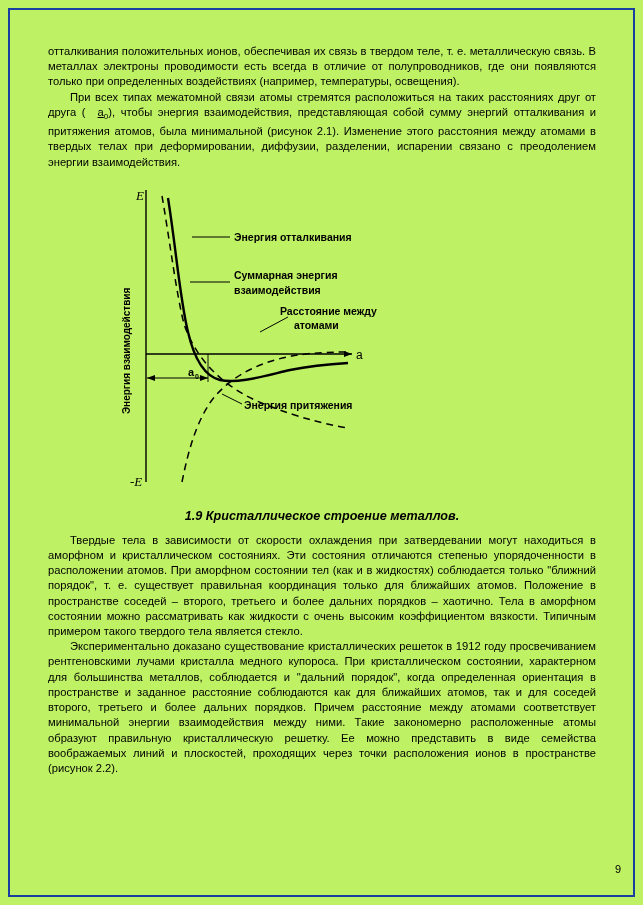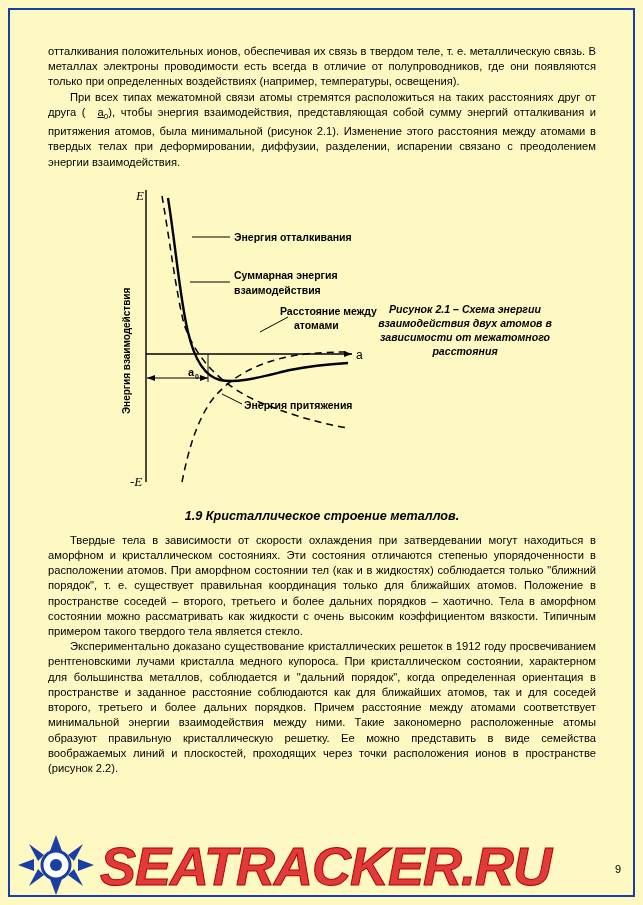--- a/index.html
+++ b/index.html
@@ -4,21 +4,21 @@
 <style>
   html, body {
     margin: 0;
     padding: 0;
     background: #ffffff;
   }
   .page {
     position: relative;
     width: 643px;
     height: 905px;
-    background: #fef9c3;
+    background: #bef264;
     overflow: hidden;
     font-family: "Liberation Sans", sans-serif;
   }
   .page-border {
     position: absolute;
     left: 8px;
     top: 8px;
     width: 627px;
     height: 889px;
     border: 2px solid #1a3fa0;
@@ -167,43 +167,25 @@
           <text transform="translate(46,232) rotate(-90)" font-family="Liberation Sans, sans-serif" font-size="10" font-weight="bold" fill="#000">Энергия взаимодействия</text>
 
           <text x="150" y="59" font-family="Liberation Sans, sans-serif" font-size="10.5" font-weight="bold" fill="#000">Энергия отталкивания</text>
           <text x="150" y="97" font-family="Liberation Sans, sans-serif" font-size="10.5" font-weight="bold" fill="#000">Суммарная энергия</text>
           <text x="150" y="112" font-family="Liberation Sans, sans-serif" font-size="10.5" font-weight="bold" fill="#000">взаимодействия</text>
           <text x="196" y="133" font-family="Liberation Sans, sans-serif" font-size="10.5" font-weight="bold" fill="#000">Расстояние между</text>
           <text x="210" y="147" font-family="Liberation Sans, sans-serif" font-size="10.5" font-weight="bold" fill="#000">атомами</text>
           <text x="160" y="227" font-family="Liberation Sans, sans-serif" font-size="10.5" font-weight="bold" fill="#000">Энергия притяжения</text>
         </svg>
       </div>
-      <div class="figure-caption">Рисунок 2.1 – Схема энергии взаимодействия двух атомов в зависимости от межатомного расстояния</div>
     </div>
 
     <h2 class="section">
       <span>1.9 Кристаллическое строение металлов.</span><br>
     </h2>
 
     <p class="body indent">Твердые тела в зависимости от скорости охлаждения при затвердевании могут находиться в аморфном и кристаллическом состояниях. Эти состояния отличаются степенью упорядоченности в расположении атомов. При аморфном состоянии тел (как и в жидкостях) соблюдается только "ближний порядок", т. е. существует правильная координация только для ближайших атомов. Положение в пространстве соседей – второго, третьего и более дальних порядков – хаотично. Тела в аморфном состоянии можно рассматривать как жидкости с очень высоким коэффициентом вязкости. Типичным примером такого твердого тела является стекло.</p>
     <p class="body indent">Экспериментально доказано существование кристаллических решеток в 1912 году просвечиванием рентгеновскими лучами кристалла медного купороса. При кристаллическом состоянии, характерном для большинства металлов, соблюдается и "дальний порядок", когда определенная ориентация в пространстве и заданное расстояние соблюдаются как для ближайших атомов, так и для соседей второго, третьего и более дальних порядков. Причем расстояние между атомами соответствует минимальной энергии взаимодействия между ними. Такие закономерно расположенные атомы образуют правильную кристаллическую решетку. Ее можно представить в виде семейства воображаемых линий и плоскостей, проходящих через точки расположения ионов в пространстве (рисунок 2.2).</p>
   </div>
 
   <div class="page-number">9</div>
 
-  <div class="watermark">
-    <svg class="wm-sun" viewBox="0 0 76 60" xmlns="http://www.w3.org/2000/svg">
-      <g fill="#1a3fa0">
-        <polygon points="38,0 44,16 32,16"></polygon>
-        <polygon points="38,60 44,44 32,44"></polygon>
-        <polygon points="0,30 16,24 16,36"></polygon>
-        <polygon points="76,30 60,24 60,36"></polygon>
-        <polygon points="11,9 26,20 20,26"></polygon>
-        <polygon points="65,9 50,20 56,26"></polygon>
-        <polygon points="11,51 26,40 20,34"></polygon>
-        <polygon points="65,51 50,40 56,34"></polygon>
-      </g>
-      <circle cx="38" cy="30" r="14" fill="#ffffff" stroke="#1a3fa0" stroke-width="3"></circle>
-      <circle cx="38" cy="30" r="6" fill="#1a3fa0"></circle>
-    </svg>
-    <div class="wm-text">SEATRACKER.RU</div>
-  </div>
 </div>
 
 </body></html>

